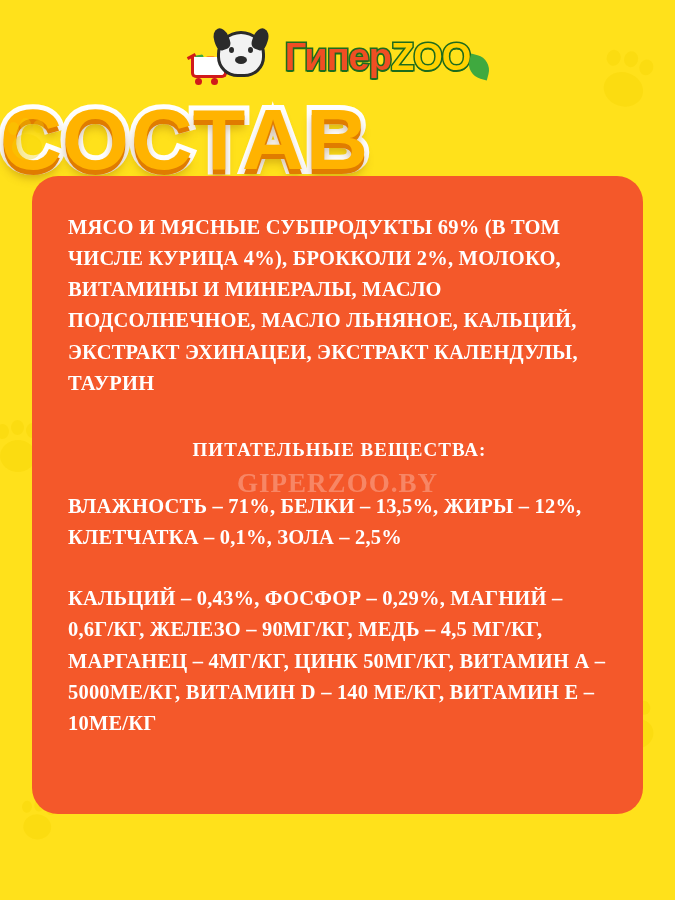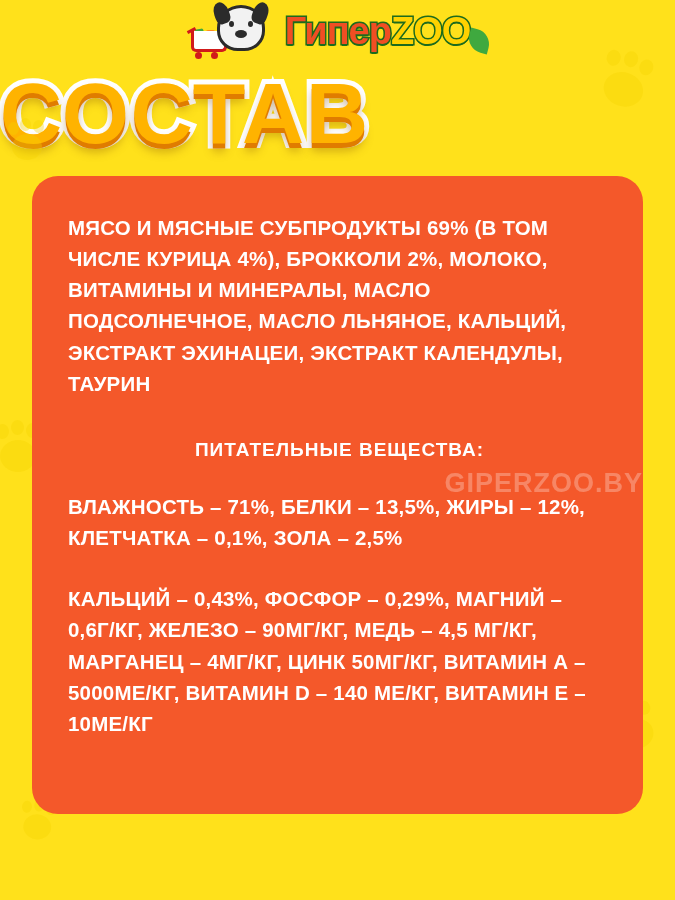--- a/index.html
+++ b/index.html
@@ -31,21 +31,21 @@
     background: #f5d300;
     border-radius: 50%;
   }
 
   
   .logo-row {
     position: relative;
     display: flex;
     align-items: center;
     justify-content: center;
-    padding-top: 2px;
+    padding-top: 28px;
     height: 62px;
     gap: 4px;
   }
   .logo-mark {
     position: relative;
     width: 96px;
     height: 56px;
   }
   .cart {
     position: absolute;
@@ -197,20 +197,21 @@
     left: 32px;
     right: 32px;
     top: 176px;
     bottom: 86px;
     background: #f4582a;
     border-radius: 26px;
     padding: 36px 32px 24px 36px;
     box-sizing: border-box;
     color: #ffffff;
     overflow: hidden;
+    font-family: Liberation Serif, serif;
   }
   .ingredients {
     font-size: 20.5px;
     font-weight: bold;
     line-height: 1.52;
     letter-spacing: 0.2px;
     text-transform: uppercase;
   }
   .section-heading {
     text-align: center;
@@ -233,21 +234,21 @@
     margin-top: 62px;
     margin-bottom: 30px;
   }
 
   
   .watermark {
     position: absolute;
     left: 0;
     right: 0;
     top: 292px;
-    text-align: right;
+    text-align: center;
     font-size: 27px;
     font-weight: bold;
     letter-spacing: 1px;
     color: rgba(255, 255, 255, 0.28);
     pointer-events: none;
     user-select: none;
   }
 </style>
 </head>
 <body>

